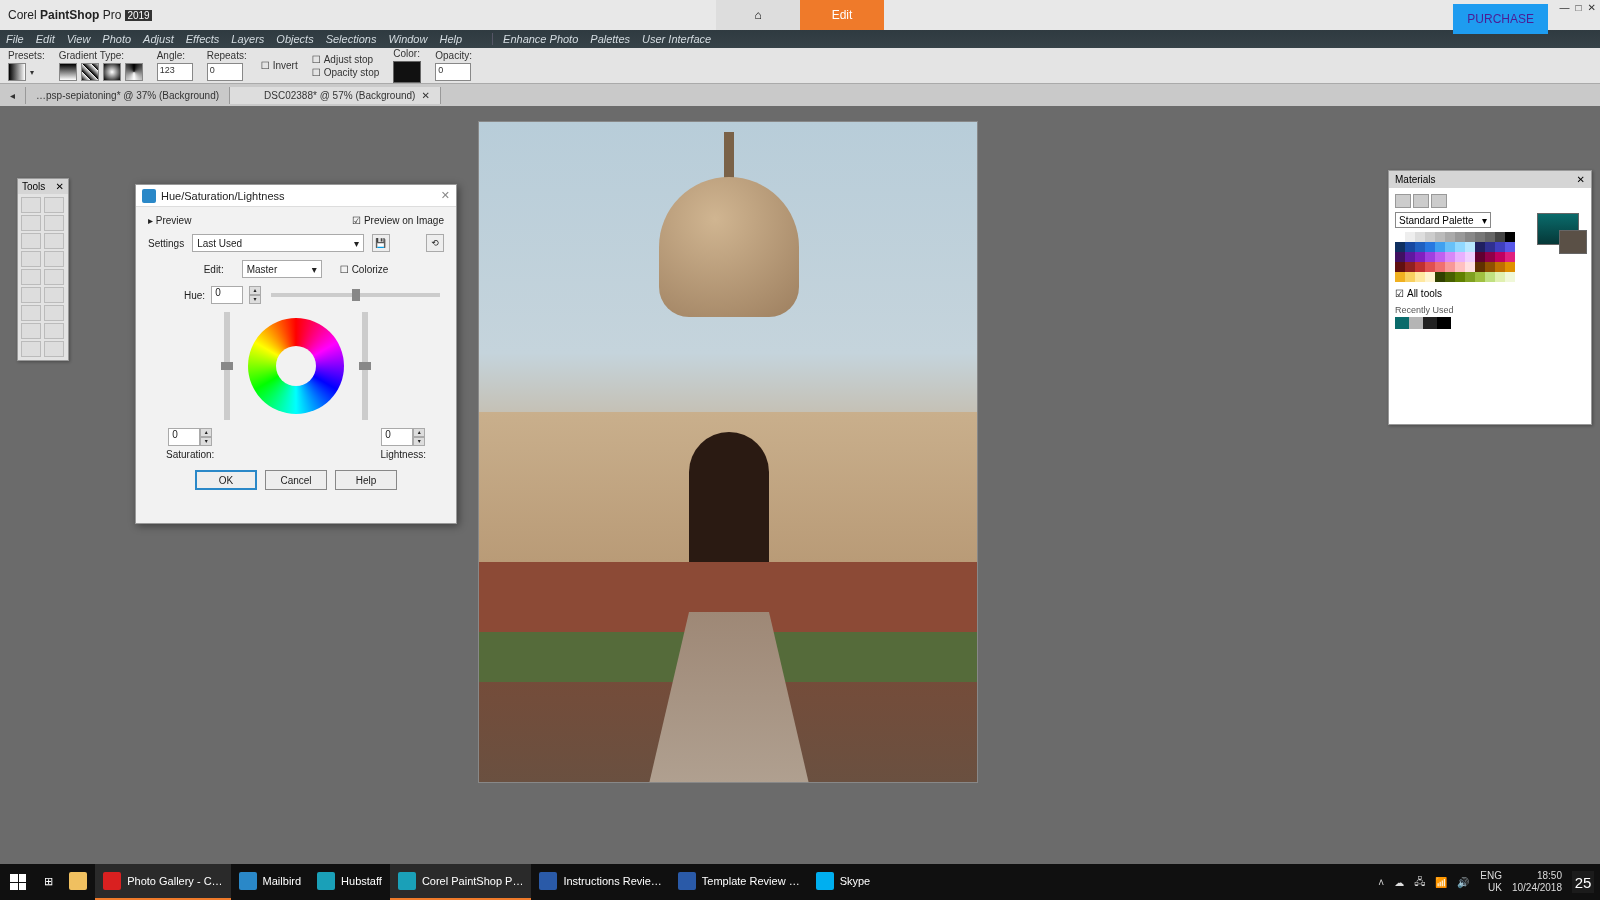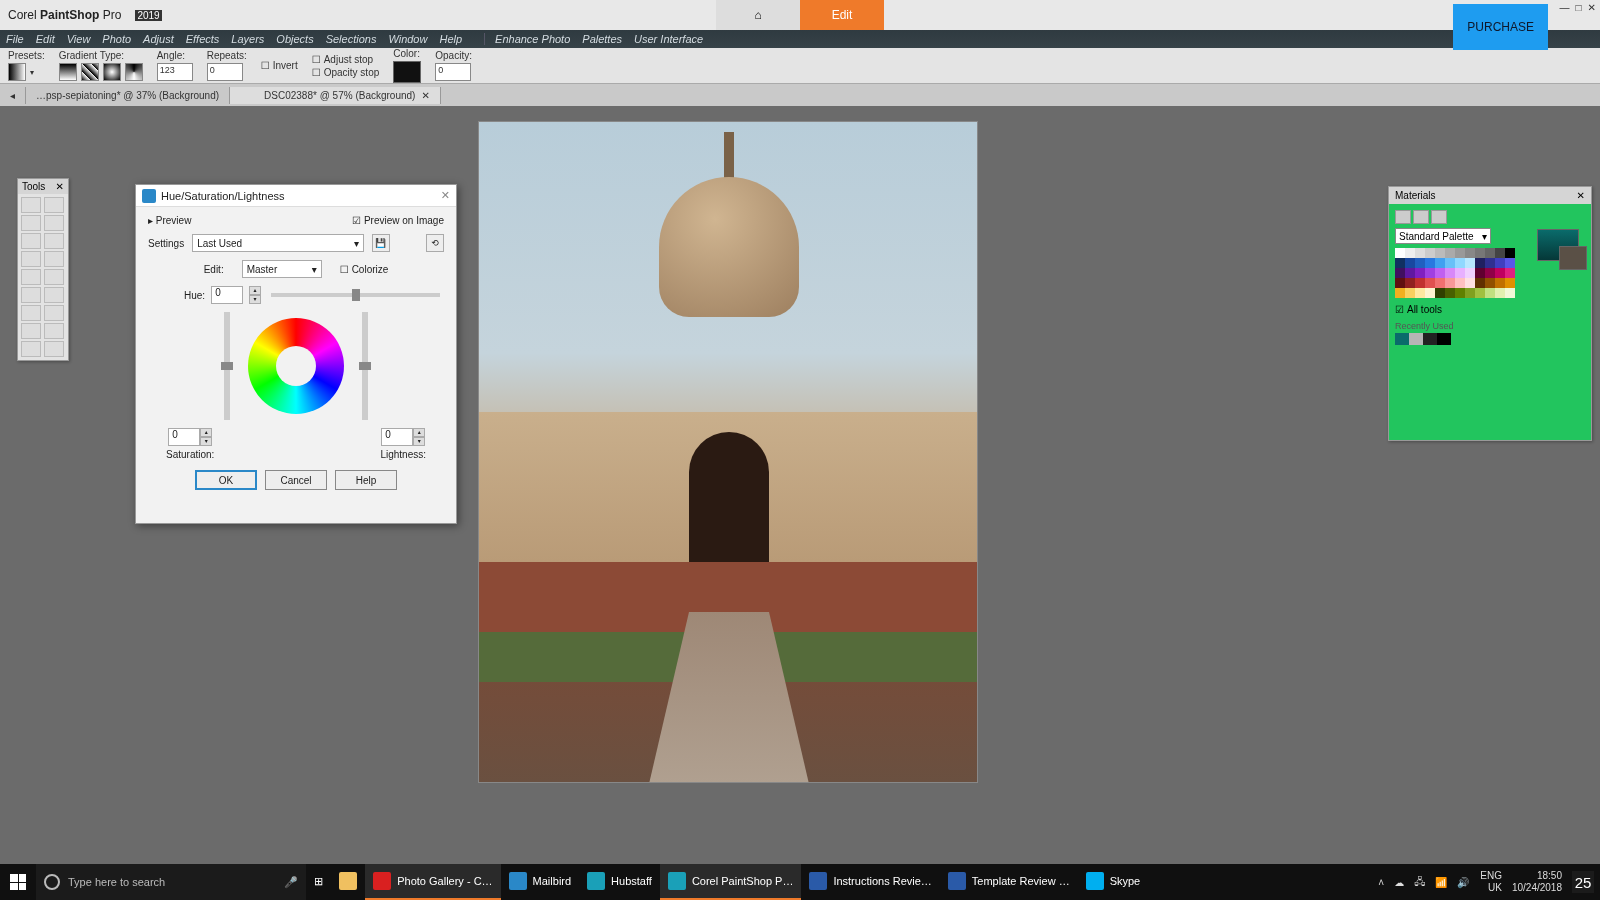--- a/index.html
+++ b/index.html
@@ -4,21 +4,21 @@
 <style>
 * { box-sizing: border-box; margin: 0; padding: 0; font-family: "Segoe UI", Tahoma, sans-serif; }
 html, body { width: 1600px; height: 900px; overflow: hidden; background: #6b6b6b; }
 .titlebar { height: 30px; background: #e8e8e8; display: flex; align-items: center; position: relative; }
 .app-name { font-size: 12px; padding-left: 8px; color: #222; }
 .app-name b { font-weight: 600; }
 .title-center { position: absolute; left: 50%; transform: translateX(-50%); display: flex; gap: 0; }
 .mode-btn { width: 84px; height: 30px; display: flex; align-items: center; justify-content: center; font-size: 12px; cursor: pointer; }
 .home-btn { background: #ddd; }
 .edit-btn { background: #ef7a2a; color: #fff; }
-.purchase { position: absolute; right: 52px; top: 4px; background: #1e9cf0; color: #0f172a; padding: 16px 14px; font-size: 12px; cursor: pointer; }
+.purchase { position: absolute; right: 52px; top: 4px; background: #1e9cf0; color: #4c1d95; padding: 8px 14px; font-size: 12px; cursor: pointer; }
 .win-ctrls { position: absolute; right: 4px; top: 2px; display: flex; gap: 6px; font-size: 10px; color: #333; }
 .menubar { height: 18px; background: linear-gradient(#2f3a40,#364248); display: flex; align-items: center; padding: 0 6px; gap: 12px; font-size: 11px; color: #d5dde2; }
 .menubar span { cursor: pointer; font-style: italic; }
 .optbar { height: 36px; background: #e4e4e4; border-bottom: 1px solid #aaa; display: flex; align-items: center; padding: 0 8px; gap: 14px; font-size: 10px; color: #333; }
 .optgrp { display: flex; flex-direction: column; gap: 2px; }
 .optrow { display: flex; gap: 4px; align-items: center; }
 .swatch-sm { width: 18px; height: 18px; border: 1px solid #888; background: #fff; }
 .spin { width: 36px; height: 18px; border: 1px solid #888; background: #fff; font-size: 9px; padding: 1px 2px; }
 .chk { font-size: 10px; display: flex; align-items: center; gap: 3px; }
 .colorbox { width: 28px; height: 22px; background: #111; border: 1px solid #666; }
@@ -31,21 +31,21 @@
 .spire { position: absolute; left: 245px; top: 10px; width: 10px; height: 60px; background: #7a6248; }
 .facade { position: absolute; left: 0; top: 290px; width: 500px; height: 150px; background: linear-gradient(#c9af8c, #b99b77); }
 .arch { position: absolute; left: 210px; top: 310px; width: 80px; height: 130px; background: #2a1a12; border-radius: 40px 40px 0 0; }
 .lower { position: absolute; left: 0; top: 440px; width: 500px; height: 70px; background: #8c4a36; }
 .garden { position: absolute; left: 0; top: 510px; width: 500px; height: 50px; background: #556b3a; }
 .pool { position: absolute; left: 170px; top: 490px; width: 160px; height: 172px; background: linear-gradient(#9e8876, #b0a090); clip-path: polygon(25% 0, 75% 0, 100% 100%, 0 100%); }
 .tools-panel { position: absolute; left: 17px; top: 72px; width: 52px; background: #e3e3e3; border: 1px solid #999; box-shadow: 1px 1px 3px rgba(0,0,0,.3); }
 .tools-hdr { font-size: 10px; padding: 2px 4px; background: #d5d5d5; display: flex; justify-content: space-between; }
 .tool-grid { display: grid; grid-template-columns: 1fr 1fr; gap: 2px; padding: 3px; }
 .tool { width: 20px; height: 16px; background: #ddd; border: 1px solid #bbb; cursor: pointer; }
-.materials { position: absolute; right: 8px; top: 80px; width: 204px; height: 255px; background: #22c55e; border: 1px solid #999; box-shadow: 1px 1px 3px rgba(0,0,0,.3); font-size: 10px; }
+.materials { position: absolute; right: 8px; top: 64px; width: 204px; height: 255px; background: #ffffff; border: 1px solid #999; box-shadow: 1px 1px 3px rgba(0,0,0,.3); font-size: 10px; }
 .mat-hdr { padding: 3px 6px; background: #d5d5d5; display: flex; justify-content: space-between; }
 .mat-body { padding: 6px; }
 .mat-tabs { display: flex; gap: 2px; margin-bottom: 4px; }
 .mat-tab { width: 16px; height: 14px; background: #ccc; border: 1px solid #999; }
 .pal-sel { width: 96px; height: 16px; border: 1px solid #888; background: #fff; font-size: 10px; padding: 0 3px; display: inline-flex; align-items: center; justify-content: space-between; }
 .fg-sw { position: absolute; right: 12px; top: 25px; width: 42px; height: 32px; background: linear-gradient(#0a6b6b,#053838); border: 1px solid #666; }
 .bg-sw { position: absolute; right: 4px; top: 42px; width: 28px; height: 24px; background: #5a5046; border: 1px solid #666; }
 .pal-grid { display: grid; grid-template-columns: repeat(12, 10px); gap: 0; margin-top: 4px; }
 .pal-c { width: 10px; height: 10px; }
 .recent { margin-top: 6px; font-size: 9px; color: #555; }
@@ -86,21 +86,21 @@
 .tb-ico { width: 18px; height: 18px; border-radius: 2px; }
 .tb-right { margin-left: auto; display: flex; align-items: center; gap: 10px; padding-right: 6px; font-size: 10px; color: #ddd; }
 .tb-clock { text-align: right; line-height: 12px; }
 .tray { width: 22px; height: 22px; background: #1b1b1b; display: flex; align-items: center; justify-content: center; font-size: 15px; color: #fff; }
 </style>
 </head>
 <body>
 
 <div class="titlebar">
   <div class="app-name">
-    <span>Corel</span> <b><span>PaintShop</span></b> <span>Pro</span><span style="background:#333;color:#fff;padding:0 2px;font-size:10px;margin-left:14px">2019</span>
+    <span>Corel</span> <b><span>PaintShop</span></b> <span>Pro</span><span style="background:#333;color:#fff;padding:0 2px;font-size:10px;margin-left:4px">2019</span>
   </div>
   <div class="title-center">
     <div class="mode-btn home-btn">
         <span>⌂</span>
       </div>
     <div class="mode-btn edit-btn">Edit</div>
   </div>
   <div class="purchase">PURCHASE</div>
   <div class="win-ctrls">
     <span>—</span>
@@ -114,21 +114,21 @@
   <span>Edit</span>
   <span>View</span>
   <span>Photo</span>
   <span>Adjust</span>
   <span>Effects</span>
   <span>Layers</span>
   <span>Objects</span>
   <span>Selections</span>
   <span>Window</span>
   <span>Help</span>
-  <span style="margin-left:10px;border-left:1px solid #556;padding-left:10px">Enhance Photo</span>
+  <span style="margin-left:18px;border-left:1px solid #556;padding-left:10px">Enhance Photo</span>
   <span>Palettes</span>
   <span>User Interface</span>
 </div>
 
 <div class="optbar">
   <div class="optgrp">
       <span>Presets:</span>
     <div class="optrow">
         <div class="swatch-sm" style="background:linear-gradient(90deg,#000,#fff)"></div>
         <span style="font-size:8px">▾</span>
@@ -405,25 +405,20 @@
 
 <div class="taskbar">
   <div class="tb-start">
       <div class="win-ico">
         <div></div>
         <div></div>
         <div></div>
         <div></div>
       </div>
     </div>
-  <div class="tb-search">
-    <div class="circ"></div>
-    <span>Type here to search</span>
-    <span style="margin-left:auto">🎤</span>
-  </div>
   <div class="tb-item">
       <span>⊞</span>
     </div>
   <div class="tb-item">
       <div class="tb-ico" style="background:#f0c060"></div>
     </div>
   <div id="tbitems" style="display:flex">
       <div class="tb-item active">
         <div class="tb-ico" style="background: rgb(217, 32, 32);"></div>
         <span>Photo Gallery - C…</span>

